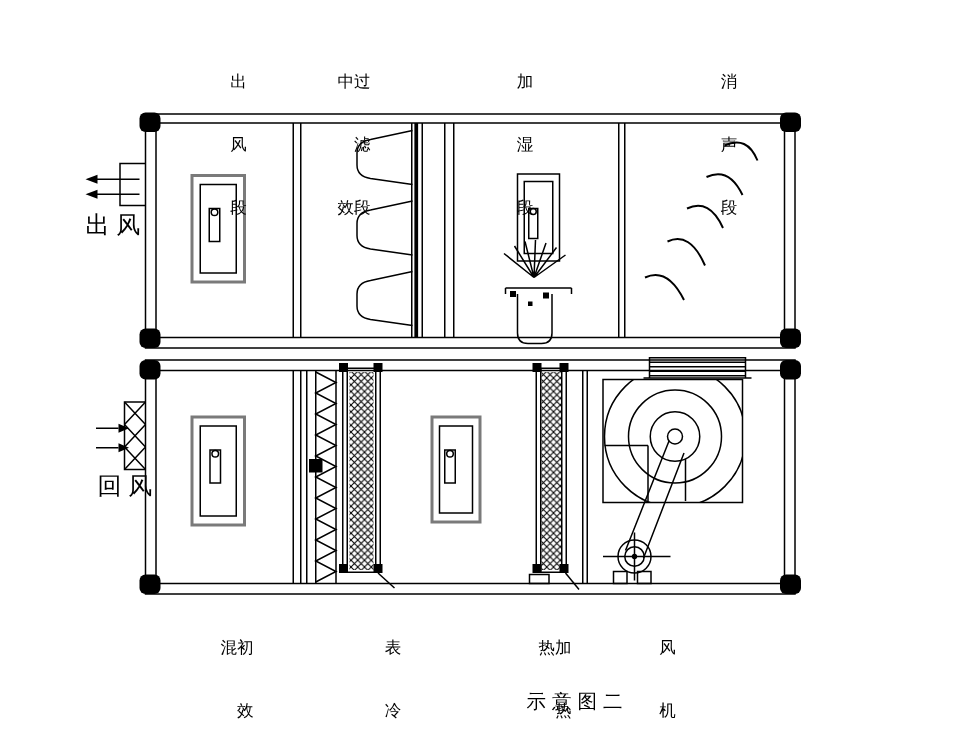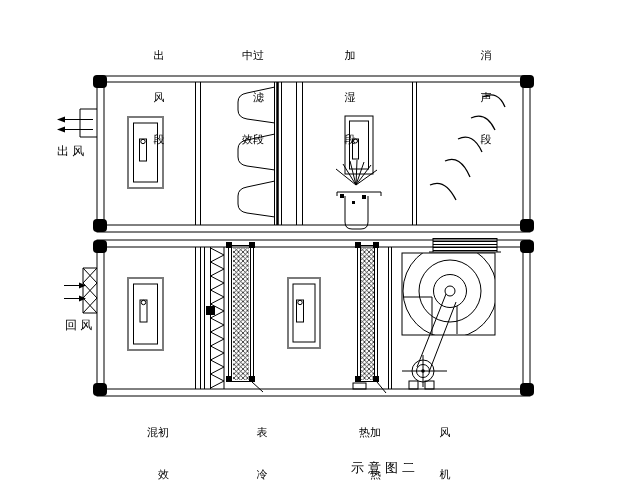--- a/index.html
+++ b/index.html
@@ -1,20 +1,20 @@
 <!DOCTYPE html>
 <html><head>
 <meta charset="utf-8">
 <style>
   html,body{margin:0;padding:0;background:#fff;}
   #canvas{position:relative;width:635px;height:491px;background:#fff;overflow:hidden;
           font-family:"Liberation Sans",sans-serif;color:#000;}
   #drawing{position:absolute;left:0;top:0;}
   .lbl{position:absolute;font-size:11px;line-height:14px;text-align:center;white-space:pre;}
-  .flow{position:absolute;font-size:12px;line-height:14px;white-space:pre;}
+  .flow{position:absolute;font-size:16px;line-height:14px;white-space:pre;}
   .caption{position:absolute;left:351px;top:459px;font-size:13px;letter-spacing:4px;white-space:pre;}
 </style>
 </head>
 <body>
 
 <div id="canvas">
 
 <svg id="drawing" width="635" height="491" viewBox="0 0 635 491">
   <defs>
     <pattern id="xh" width="4.5" height="4.5" patternUnits="userSpaceOnUse">
@@ -173,21 +173,21 @@
       </g>
     </g>
   </g>
 </svg>
 
 <div class="lbl" style="left:145px;top:20px;width:28px">
   <div>出</div>
   <div>风</div>
   <div>段</div>
 </div>
-<div class="lbl" style="left:234px;top:20px;width:38px">
+<div class="lbl" style="left:217px;top:20px;width:38px">
   <div>中过</div>
   <div>　滤</div>
   <div>效段</div>
 </div>
 <div class="lbl" style="left:336px;top:20px;width:28px">
   <div>加</div>
   <div>湿</div>
   <div>段</div>
 </div>
 <div class="lbl" style="left:472px;top:20px;width:28px">

